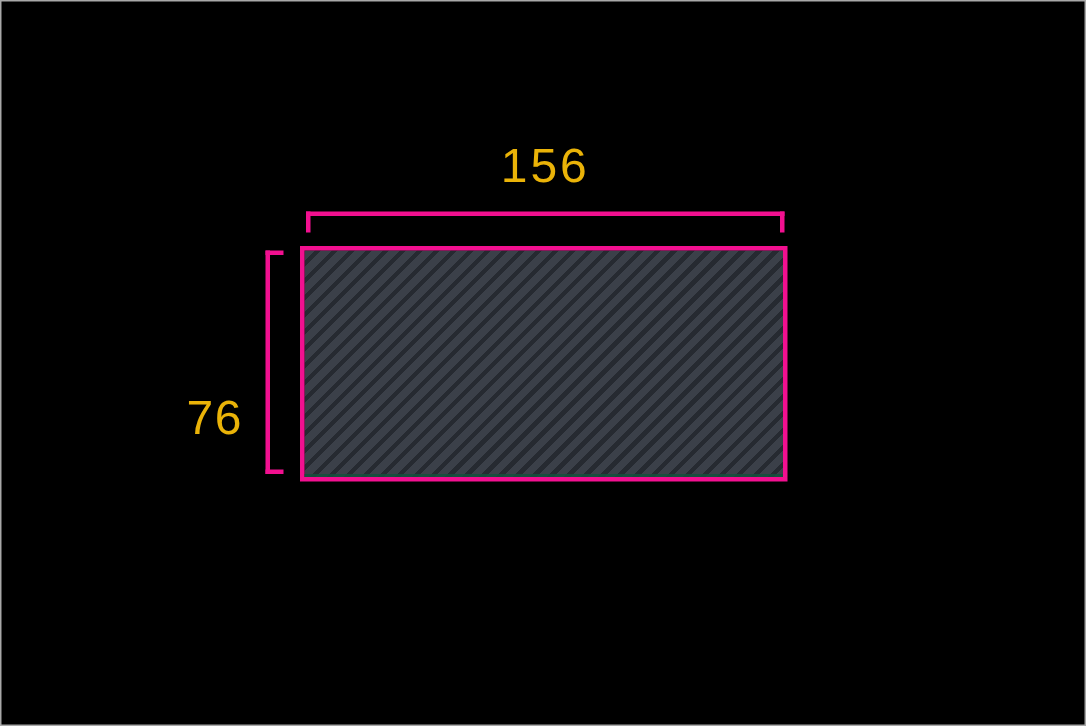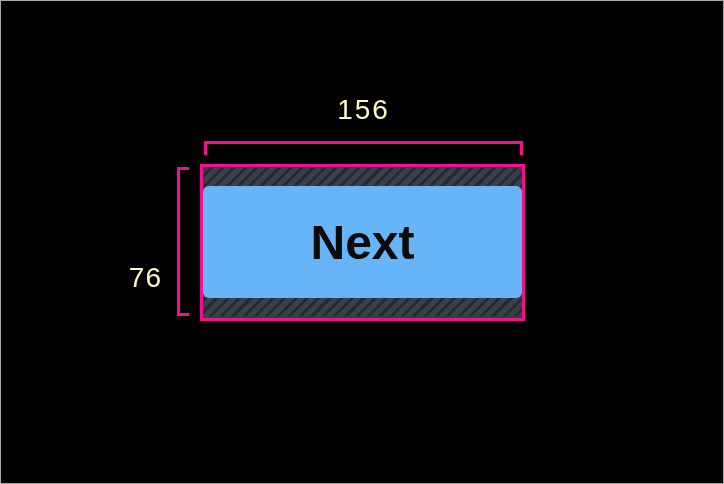--- a/index.html
+++ b/index.html
@@ -11,22 +11,22 @@
     height: 484px;
     background: #000000;
     border: 1px solid #a8a8a8;
     overflow: hidden;
     font-family: "Liberation Sans", sans-serif;
   }
 
   
   .dim-label {
     position: absolute;
-    color: #fef9c3;
-    font-size: 28px;
+    color: #eab308;
+    font-size: 32px;
     line-height: 42px;
     font-weight: 400;
     letter-spacing: 2px;
     user-select: none;
   }
   .dim-width {
     left: 203px;
     top: 88px;
     width: 319px;
     text-align: center;
@@ -117,18 +117,17 @@
   <div class="dim-label dim-width">156</div>
 
   <div class="h-bracket"></div>
 
   <div class="dim-label dim-height">76</div>
 
   <div class="v-bracket"></div>
 
   <div class="bounds">
 
-    <button class="next-btn">Next</button>
 
     <div class="baseline-line"></div>
   </div>
 
 </div>
 
 </body></html>

